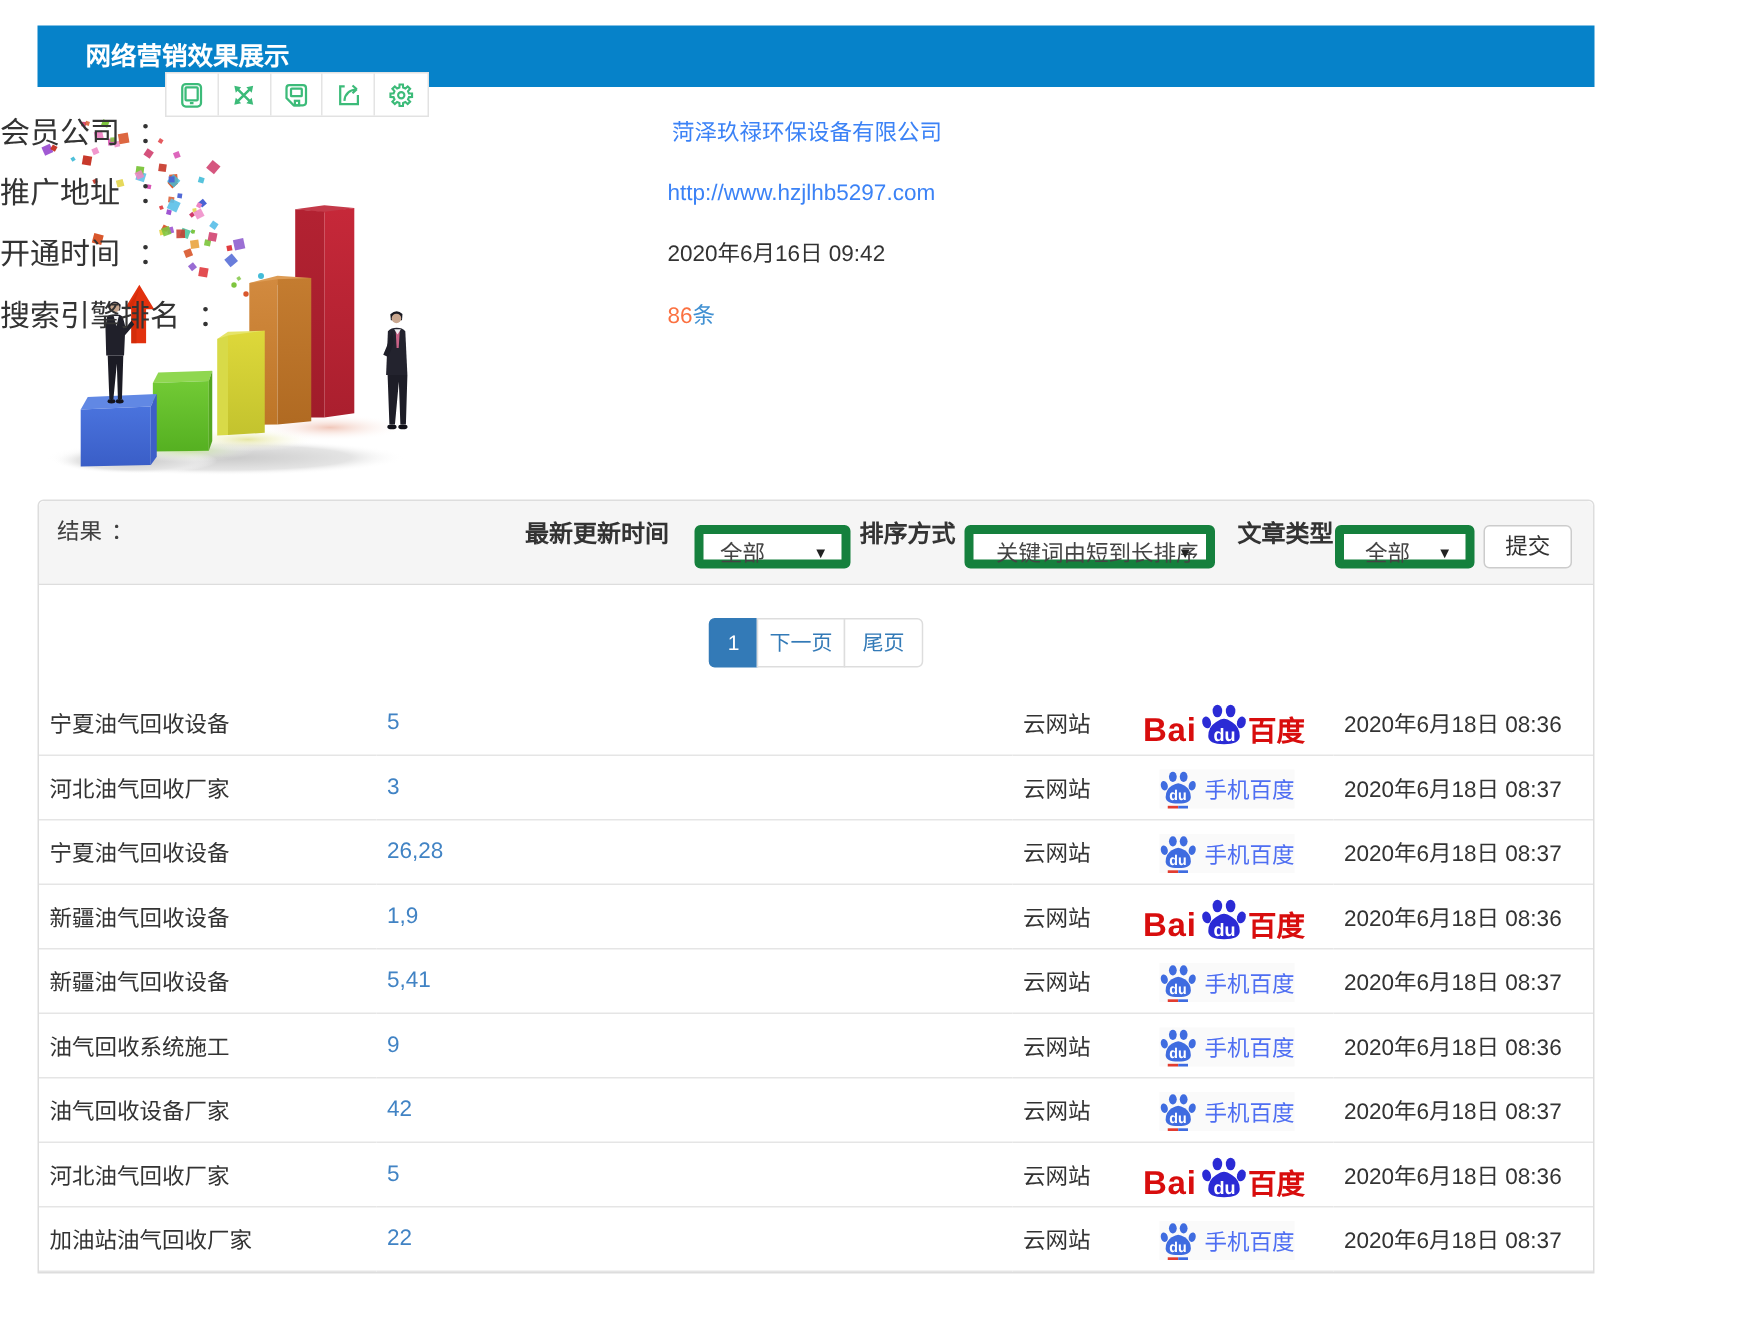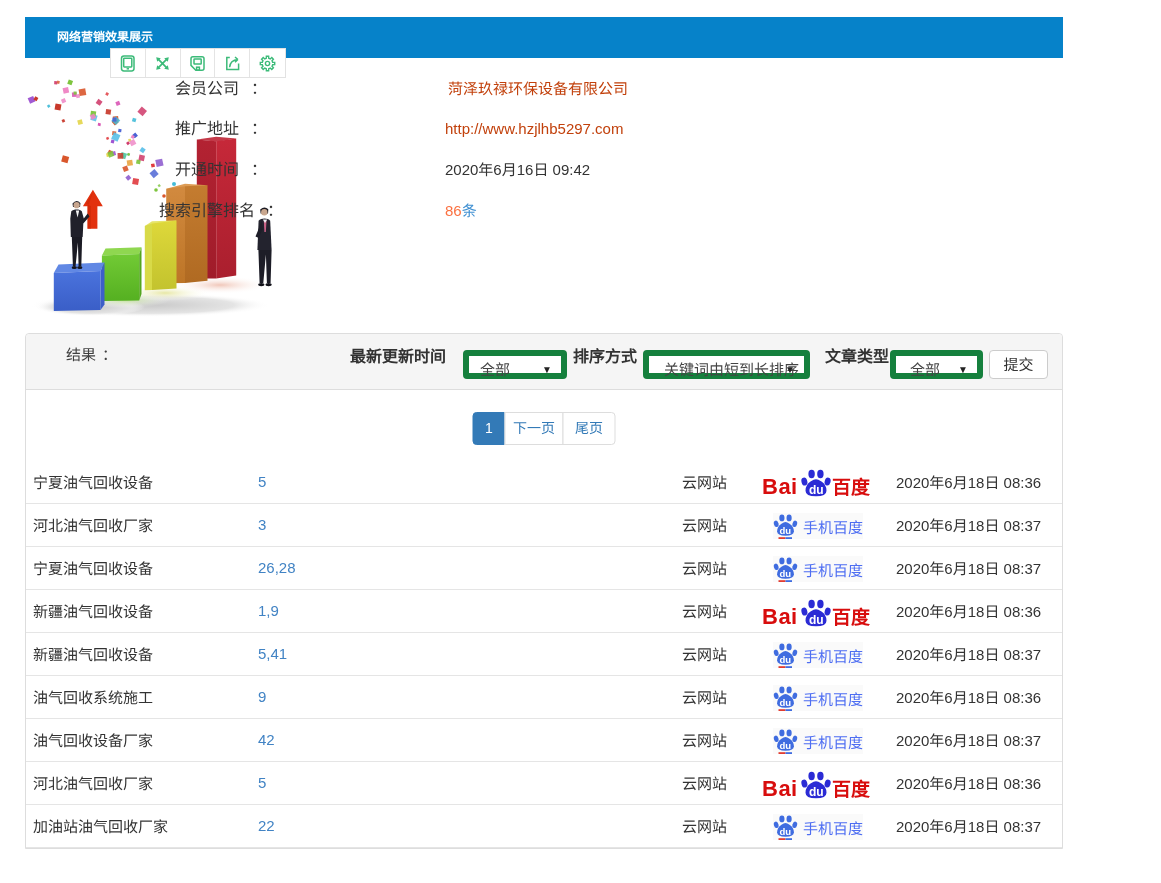--- a/index.html
+++ b/index.html
@@ -3,43 +3,43 @@
 <meta charset="utf-8">
 <title>网络营销效果展示</title>
 <style>
 * { margin:0; padding:0; box-sizing:border-box; }
 html,body { width:1161px; height:883px; background:#fff; overflow:hidden;
   font-family:"Liberation Sans", sans-serif; }
 #page { position:relative; width:1161px; height:883px; }
 
 
 .hdr { position:absolute; left:25px; top:17px; width:1038px; height:41px;
-  background:#0682c9; color:#fff; font-size:12px; font-weight:bold;
+  background:#0682c9; color:#fff; font-size:17px; font-weight:bold;
   line-height:41px; padding-left:32px; }
 
 
 .toolbar { position:absolute; left:110px; top:48px; width:176px; height:30px;
   background:#fff; border:1px solid #e2e2e2; display:flex; }
 .toolbar .tb { width:35px; height:28px; border-right:1px solid #e4e4e4;
   display:flex; align-items:center; justify-content:center; }
 .toolbar .tb:last-child { border-right:none; }
 
 
 .inforow { position:absolute; left:290px; height:22px; font-size:15px; color:#333; line-height:22px; }
-.inforow .lbl { position:absolute; top:0; text-align:center; color:#333; font-size:16px; }
+.inforow .lbl { position:absolute; top:0; text-align:left; color:#333; font-size:20px; }
 .inforow .val { position:absolute; left:155px; top:0; white-space:nowrap; }
-a.blue { color:#c2410c; text-decoration:none; }
+a.blue { color:#3b82f6; text-decoration:none; }
 .cl { position:relative; left:12px; }
 
 
 .panel { position:absolute; left:25px; top:333px; width:1038px;
   border:1px solid #ddd; border-radius:4px 4px 0 0; background:#fff; }
 .phead { position:relative; height:56px; background:#f5f5f5;
   border-bottom:1px solid #ddd; border-radius:4px 4px 0 0; }
-.phead .jieguo { position:absolute; left:12px; top:11px; line-height:20px; font-size:15px; color:#404040;margin-left:28px; }
+.phead .jieguo { position:absolute; left:12px; top:11px; line-height:20px; font-size:15px; color:#404040; }
 .flabel { position:absolute; top:12px; line-height:22px; font-size:16px; font-weight:bold; color:#333; }
 .fsel { position:absolute; top:16px; height:29px; background:#fff;
   border:6px solid #15803d; border-radius:4px; font-size:15px; color:#444;
   line-height:27px; }
 .fsel .ar { position:absolute; right:9px; top:0; font-size:10px; color:#222; line-height:28px; }
 .fbtn { position:absolute; top:16px; height:29px; background:#fff;
   border:1px solid #ccc; border-radius:4px; font-size:15px; color:#333;
   line-height:27px; text-align:center; }
 
 

